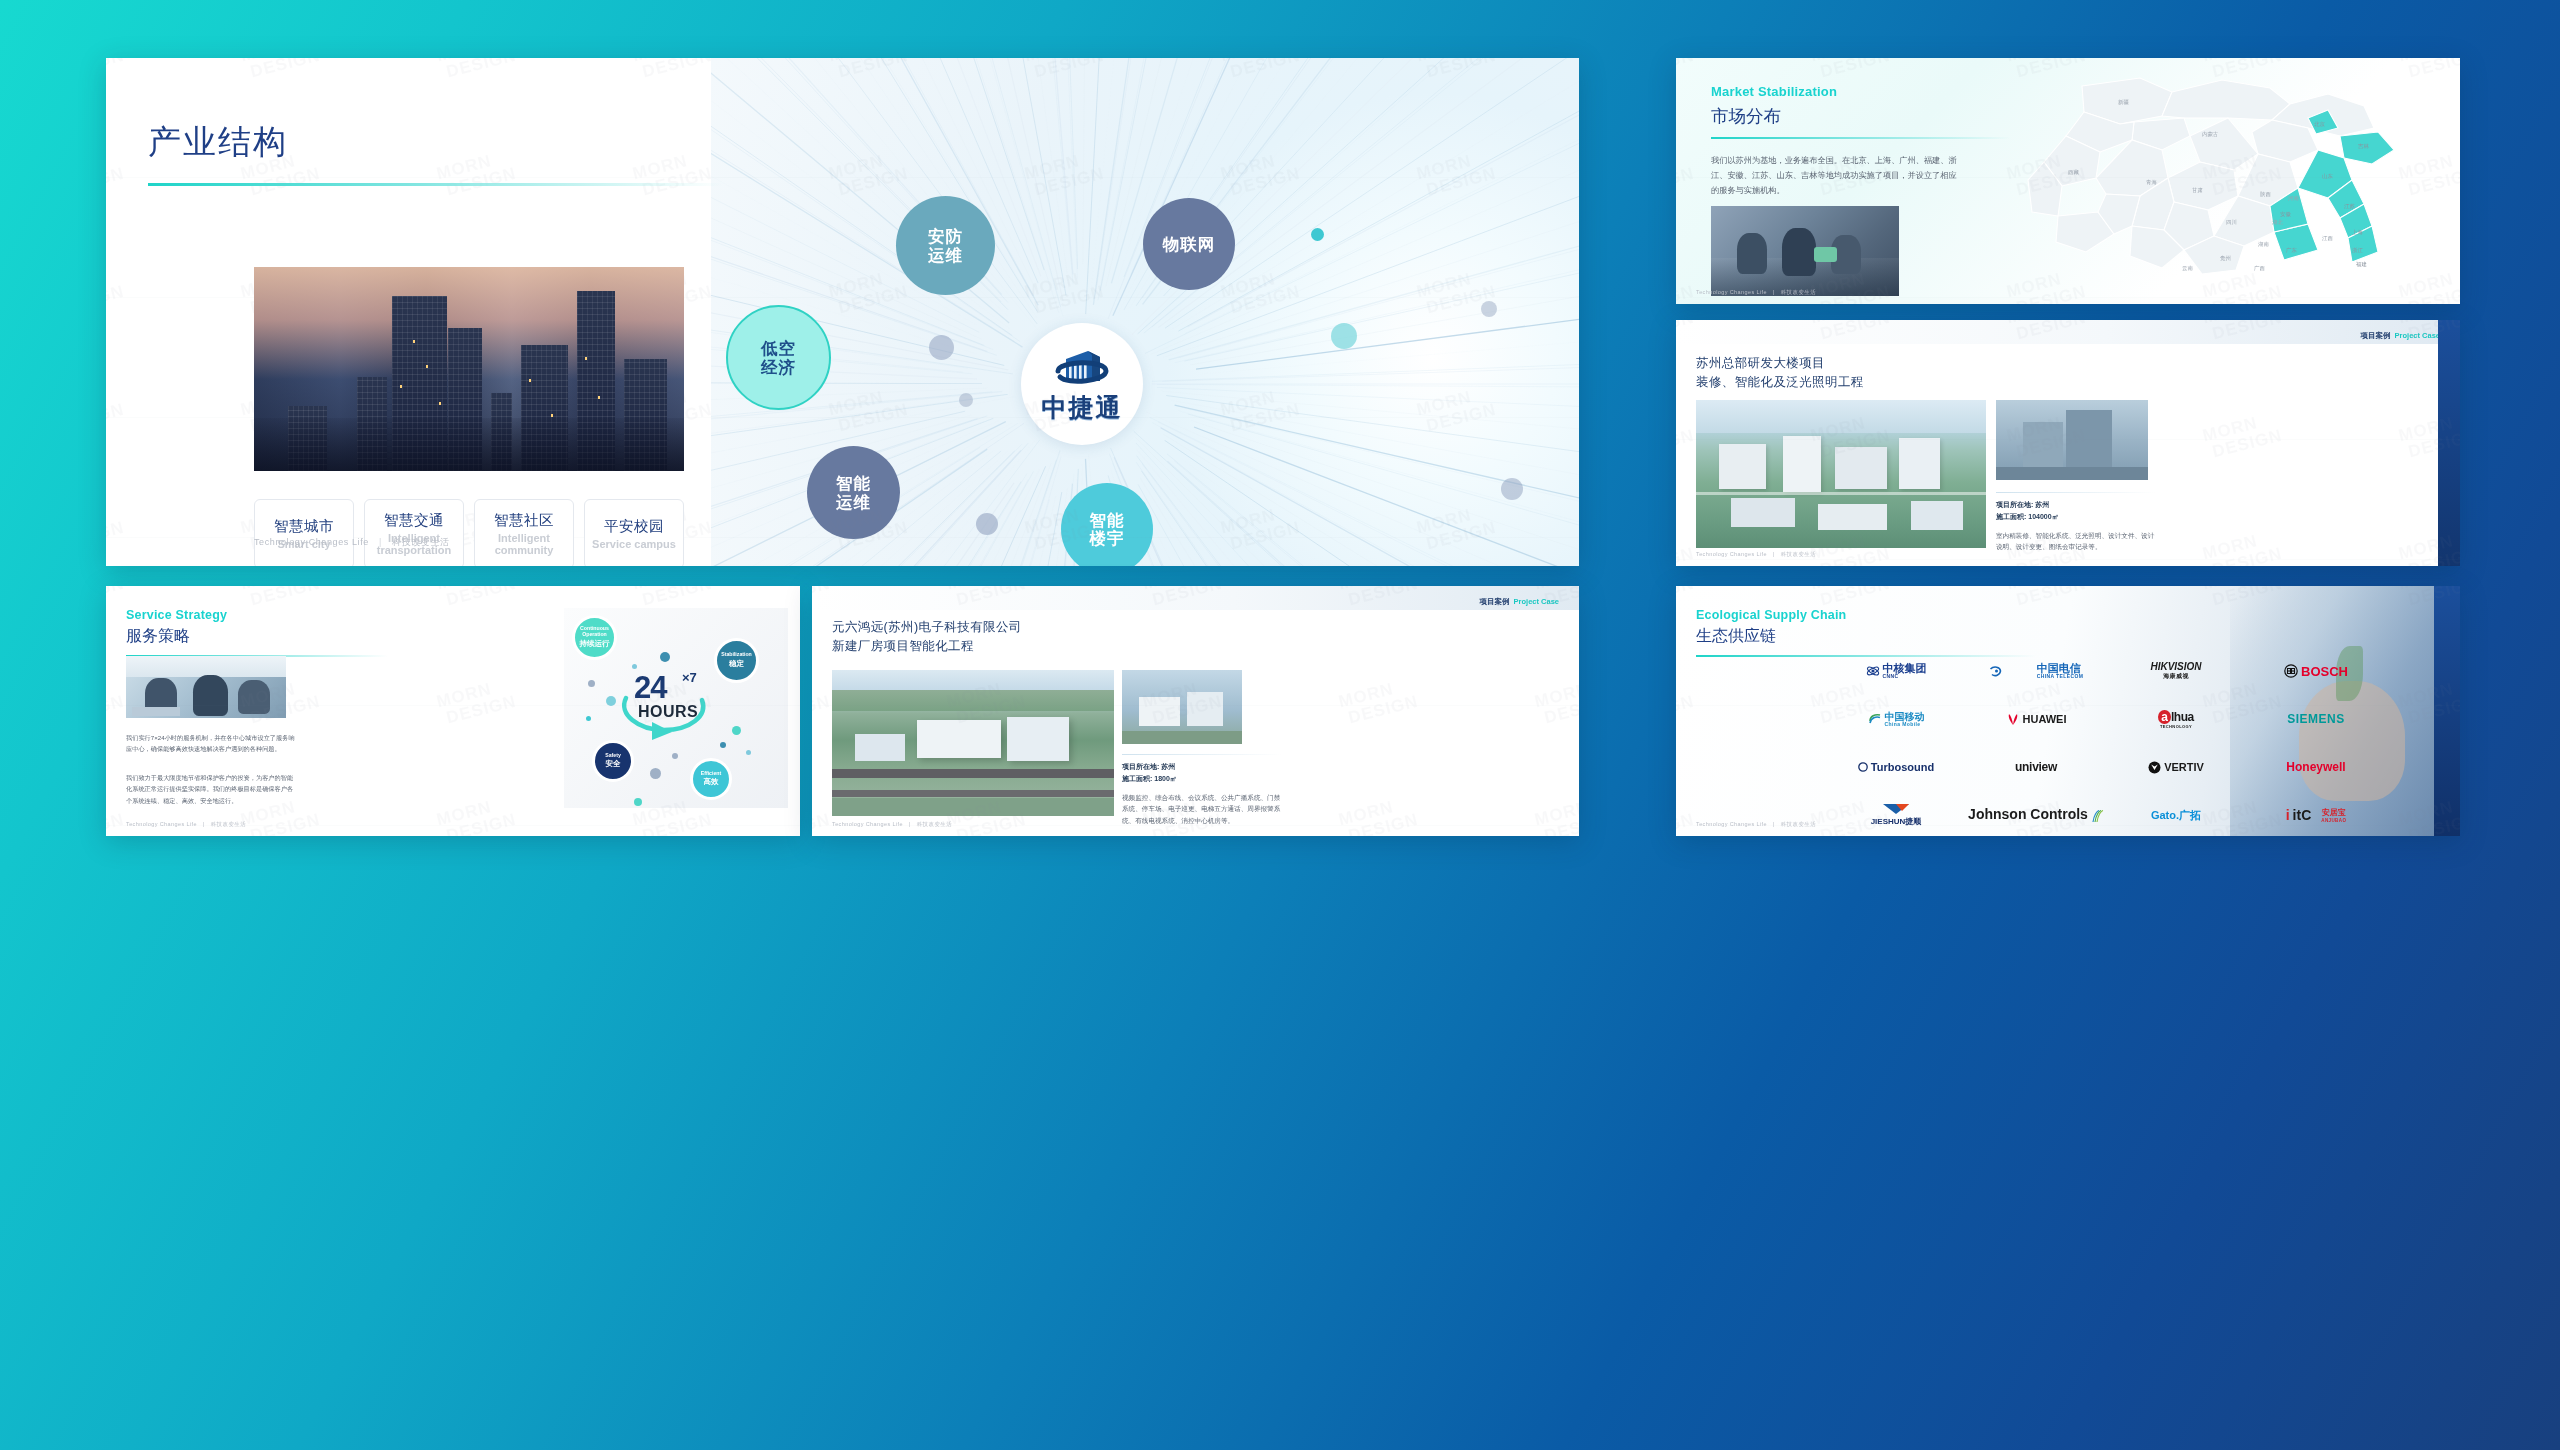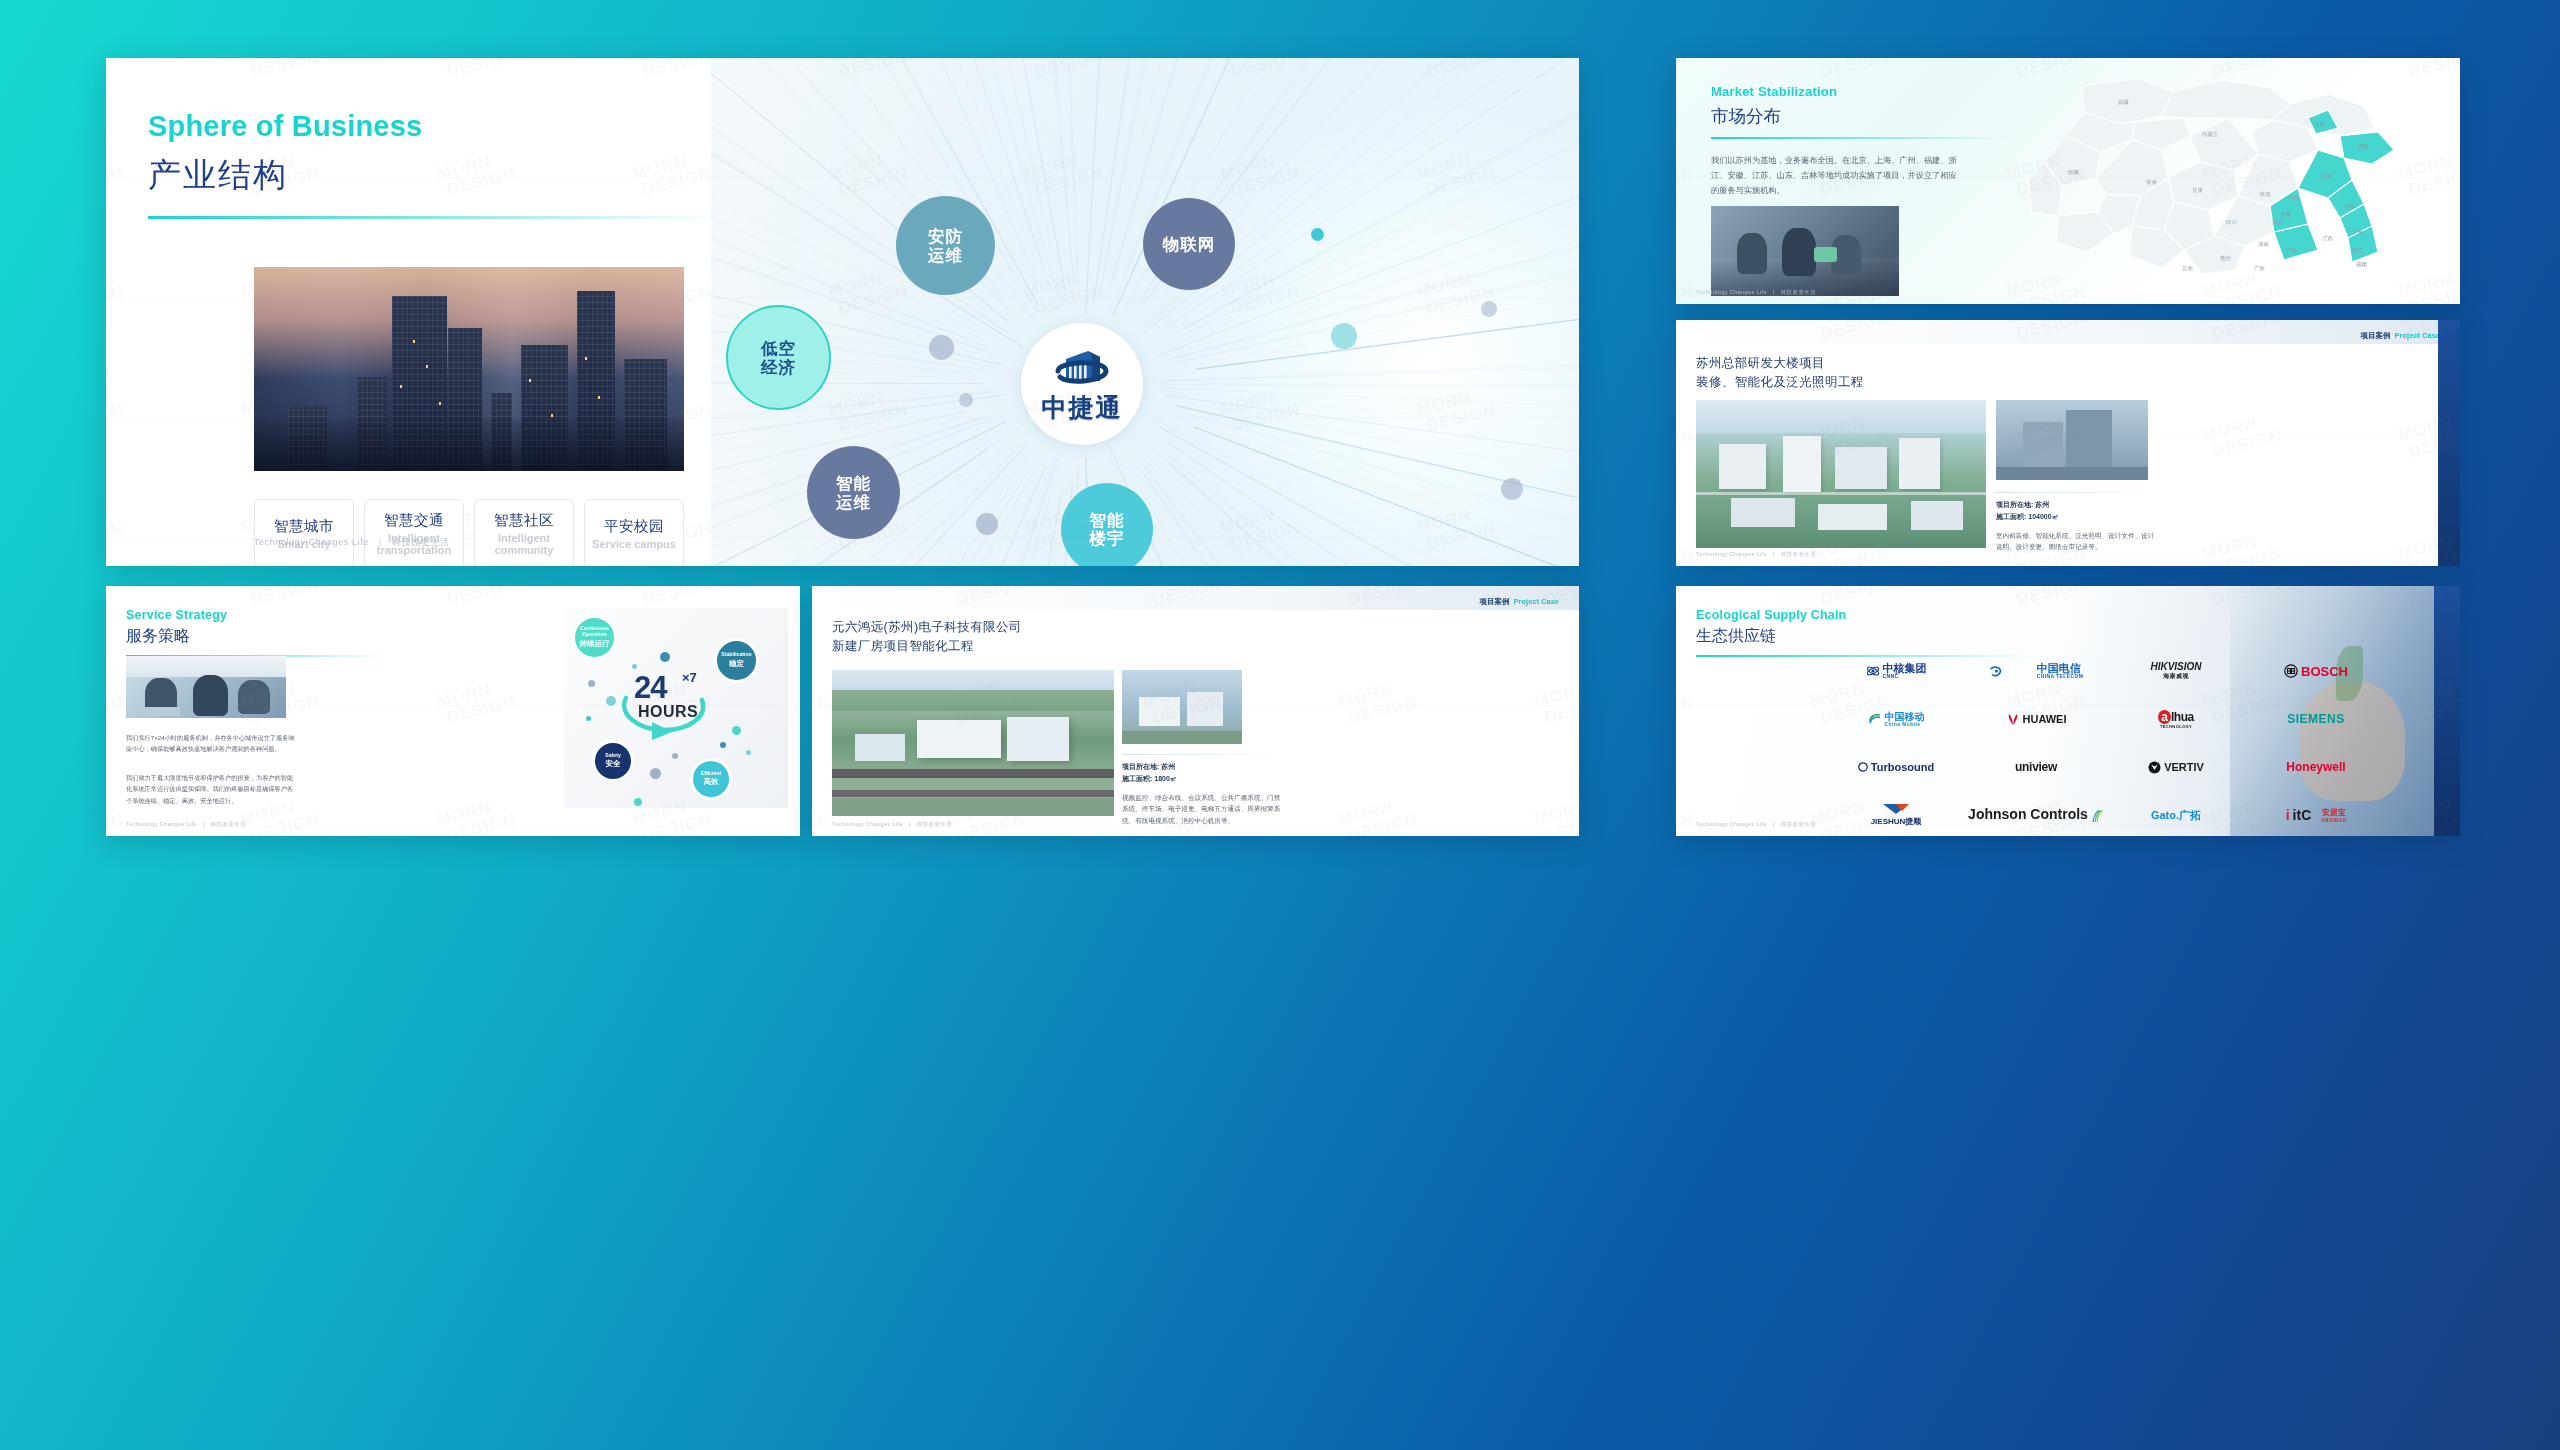--- a/index.html
+++ b/index.html
@@ -431,21 +431,20 @@
       <div class="wmtxt" style="left:136px;top:452px;">MORN<br>&nbsp;DESIGN</div>
       <div class="wmtxt" style="left:332px;top:452px;">MORN<br>&nbsp;DESIGN</div>
       <div class="wmtxt" style="left:528px;top:452px;">MORN<br>&nbsp;DESIGN</div>
       <div class="wmtxt" style="left:724px;top:452px;">MORN<br>&nbsp;DESIGN</div>
       <div class="wmtxt" style="left:920px;top:452px;">MORN<br>&nbsp;DESIGN</div>
       <div class="wmtxt" style="left:1116px;top:452px;">MORN<br>&nbsp;DESIGN</div>
       <div class="wmtxt" style="left:1312px;top:452px;">MORN<br>&nbsp;DESIGN</div>
     </div>
 
   <div id="s1-left">
-    <div class="eyebrow">Sphere of Business</div>
     <div class="cnhead">产业结构</div>
     <div class="rule"></div>
   </div>
 
   <div id="s1-photo">
     <div class="tower" style="left:32%;bottom:0;width:13%;height:86%;"></div>
     <div class="tower" style="left:45%;bottom:0;width:8%;height:70%;"></div>
     <div class="tower" style="left:24%;bottom:0;width:7%;height:46%;"></div>
     <div class="tower" style="left:55%;bottom:0;width:5%;height:38%;"></div>
     <div class="tower" style="left:62%;bottom:0;width:11%;height:62%;"></div>

